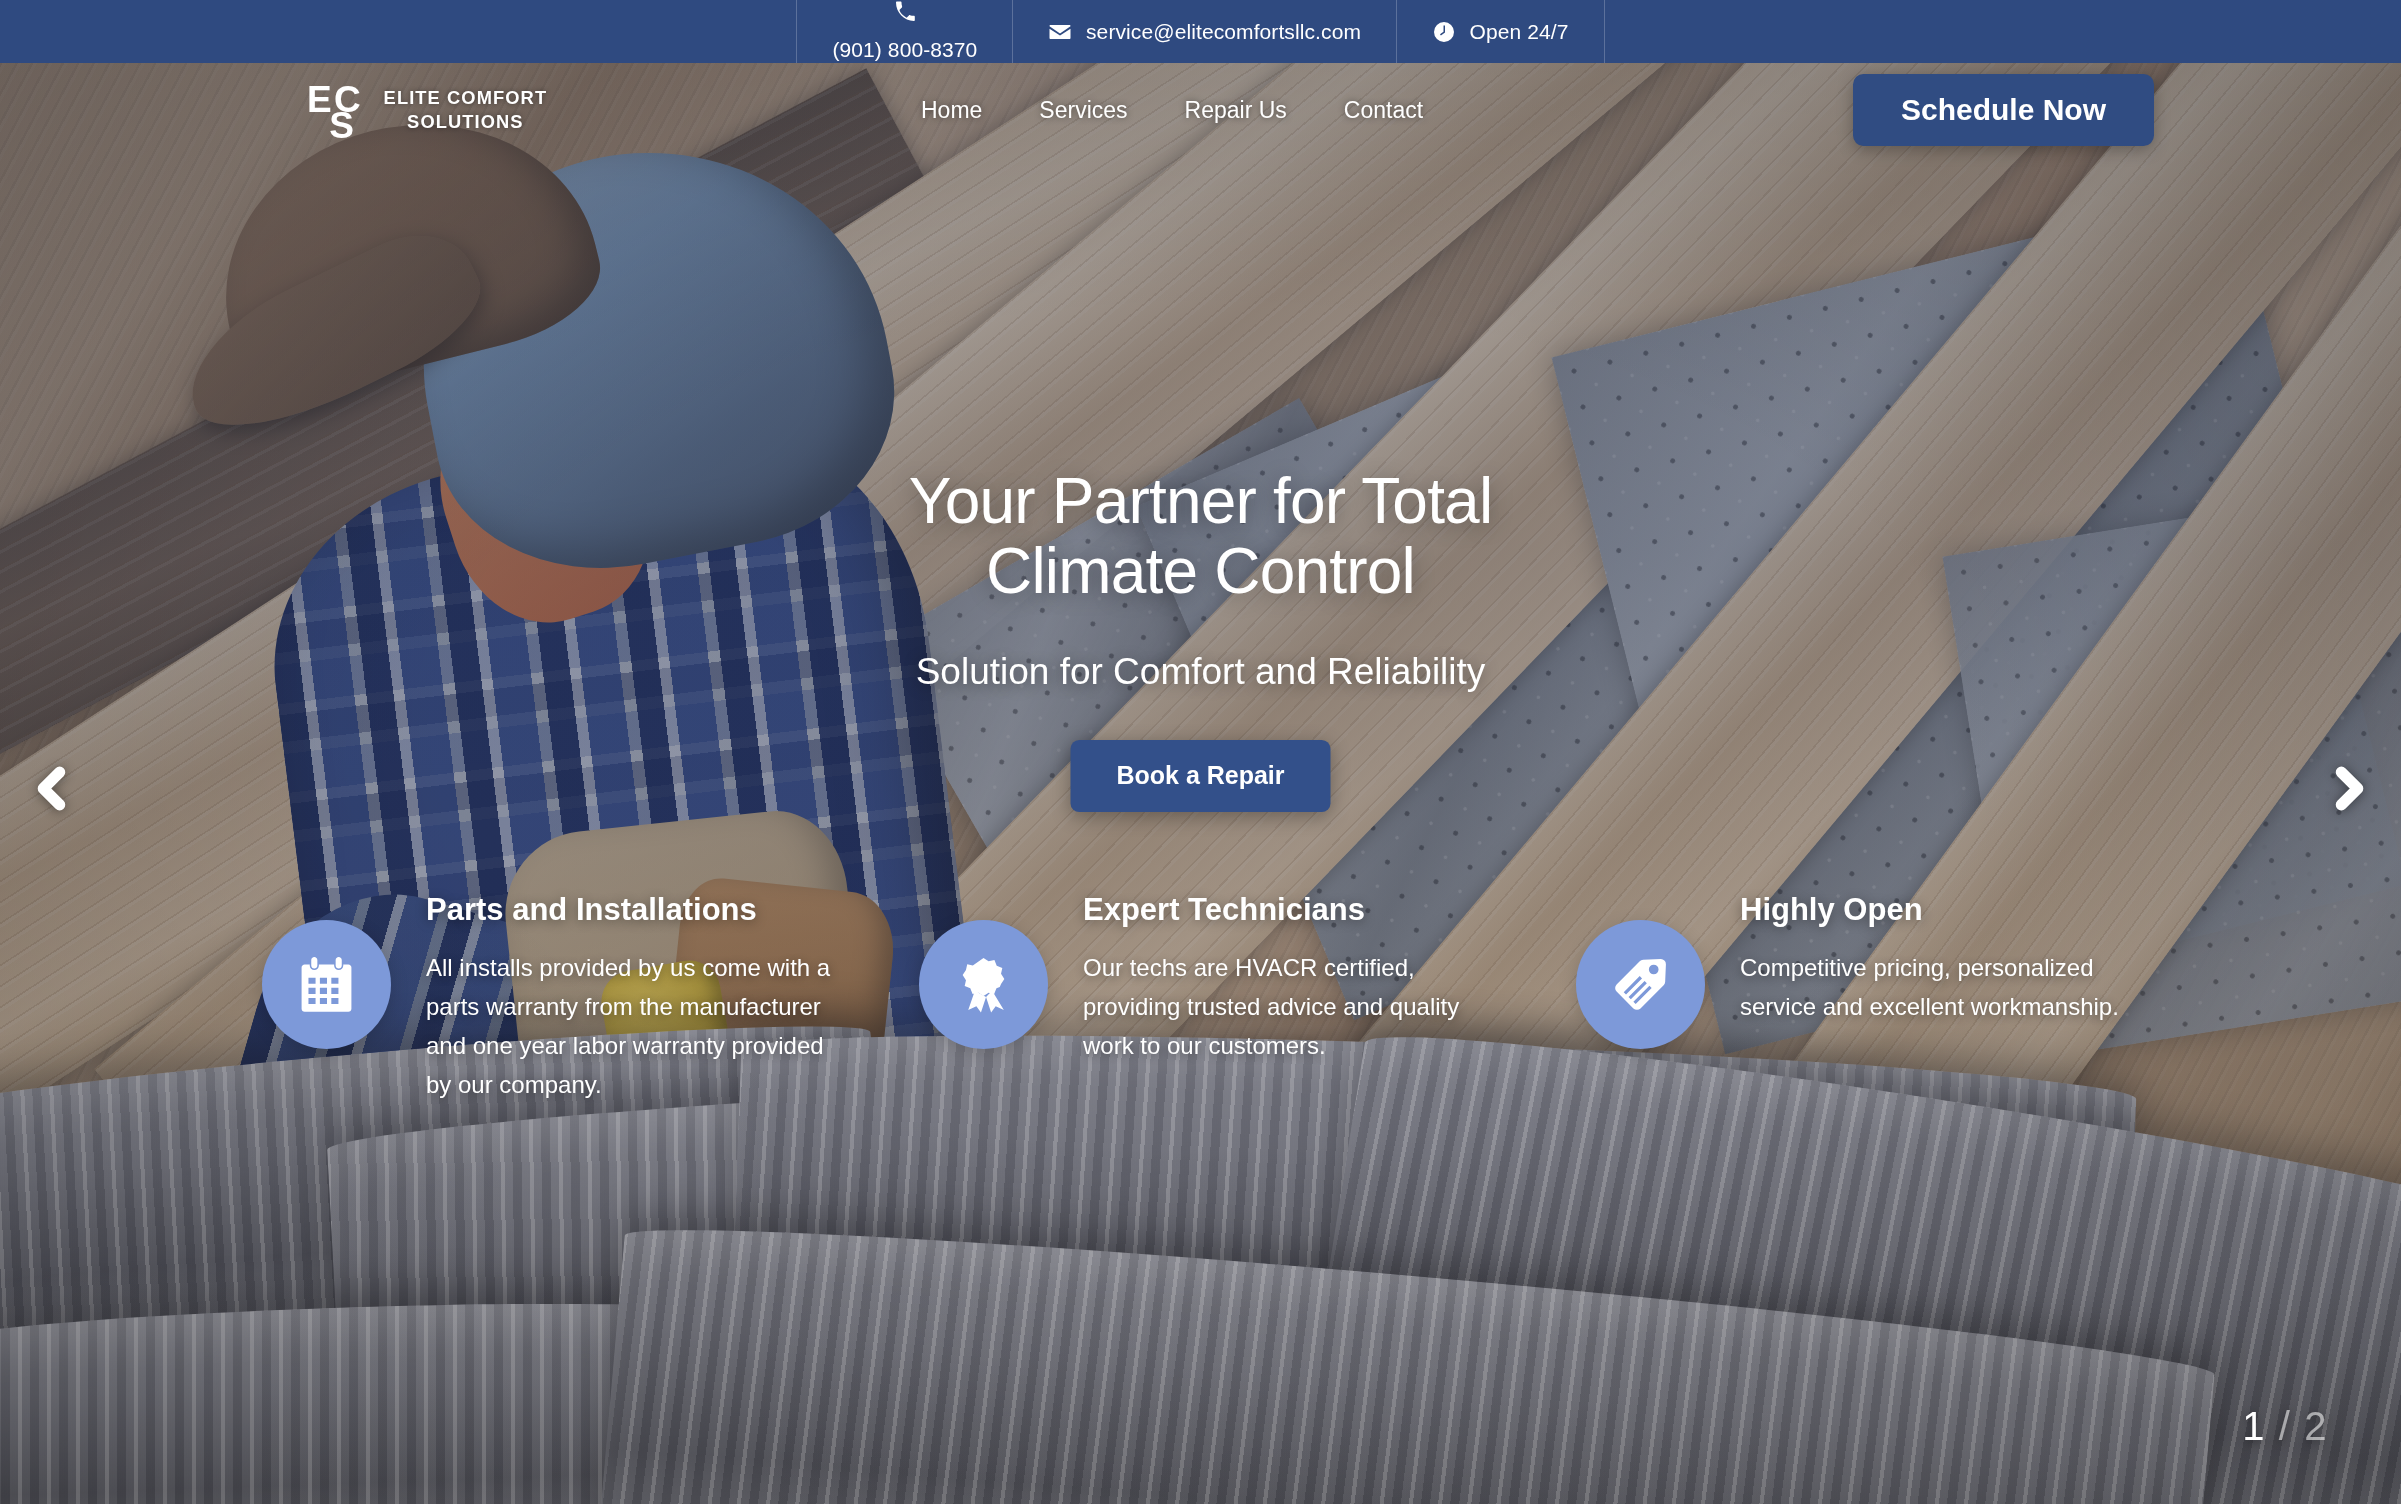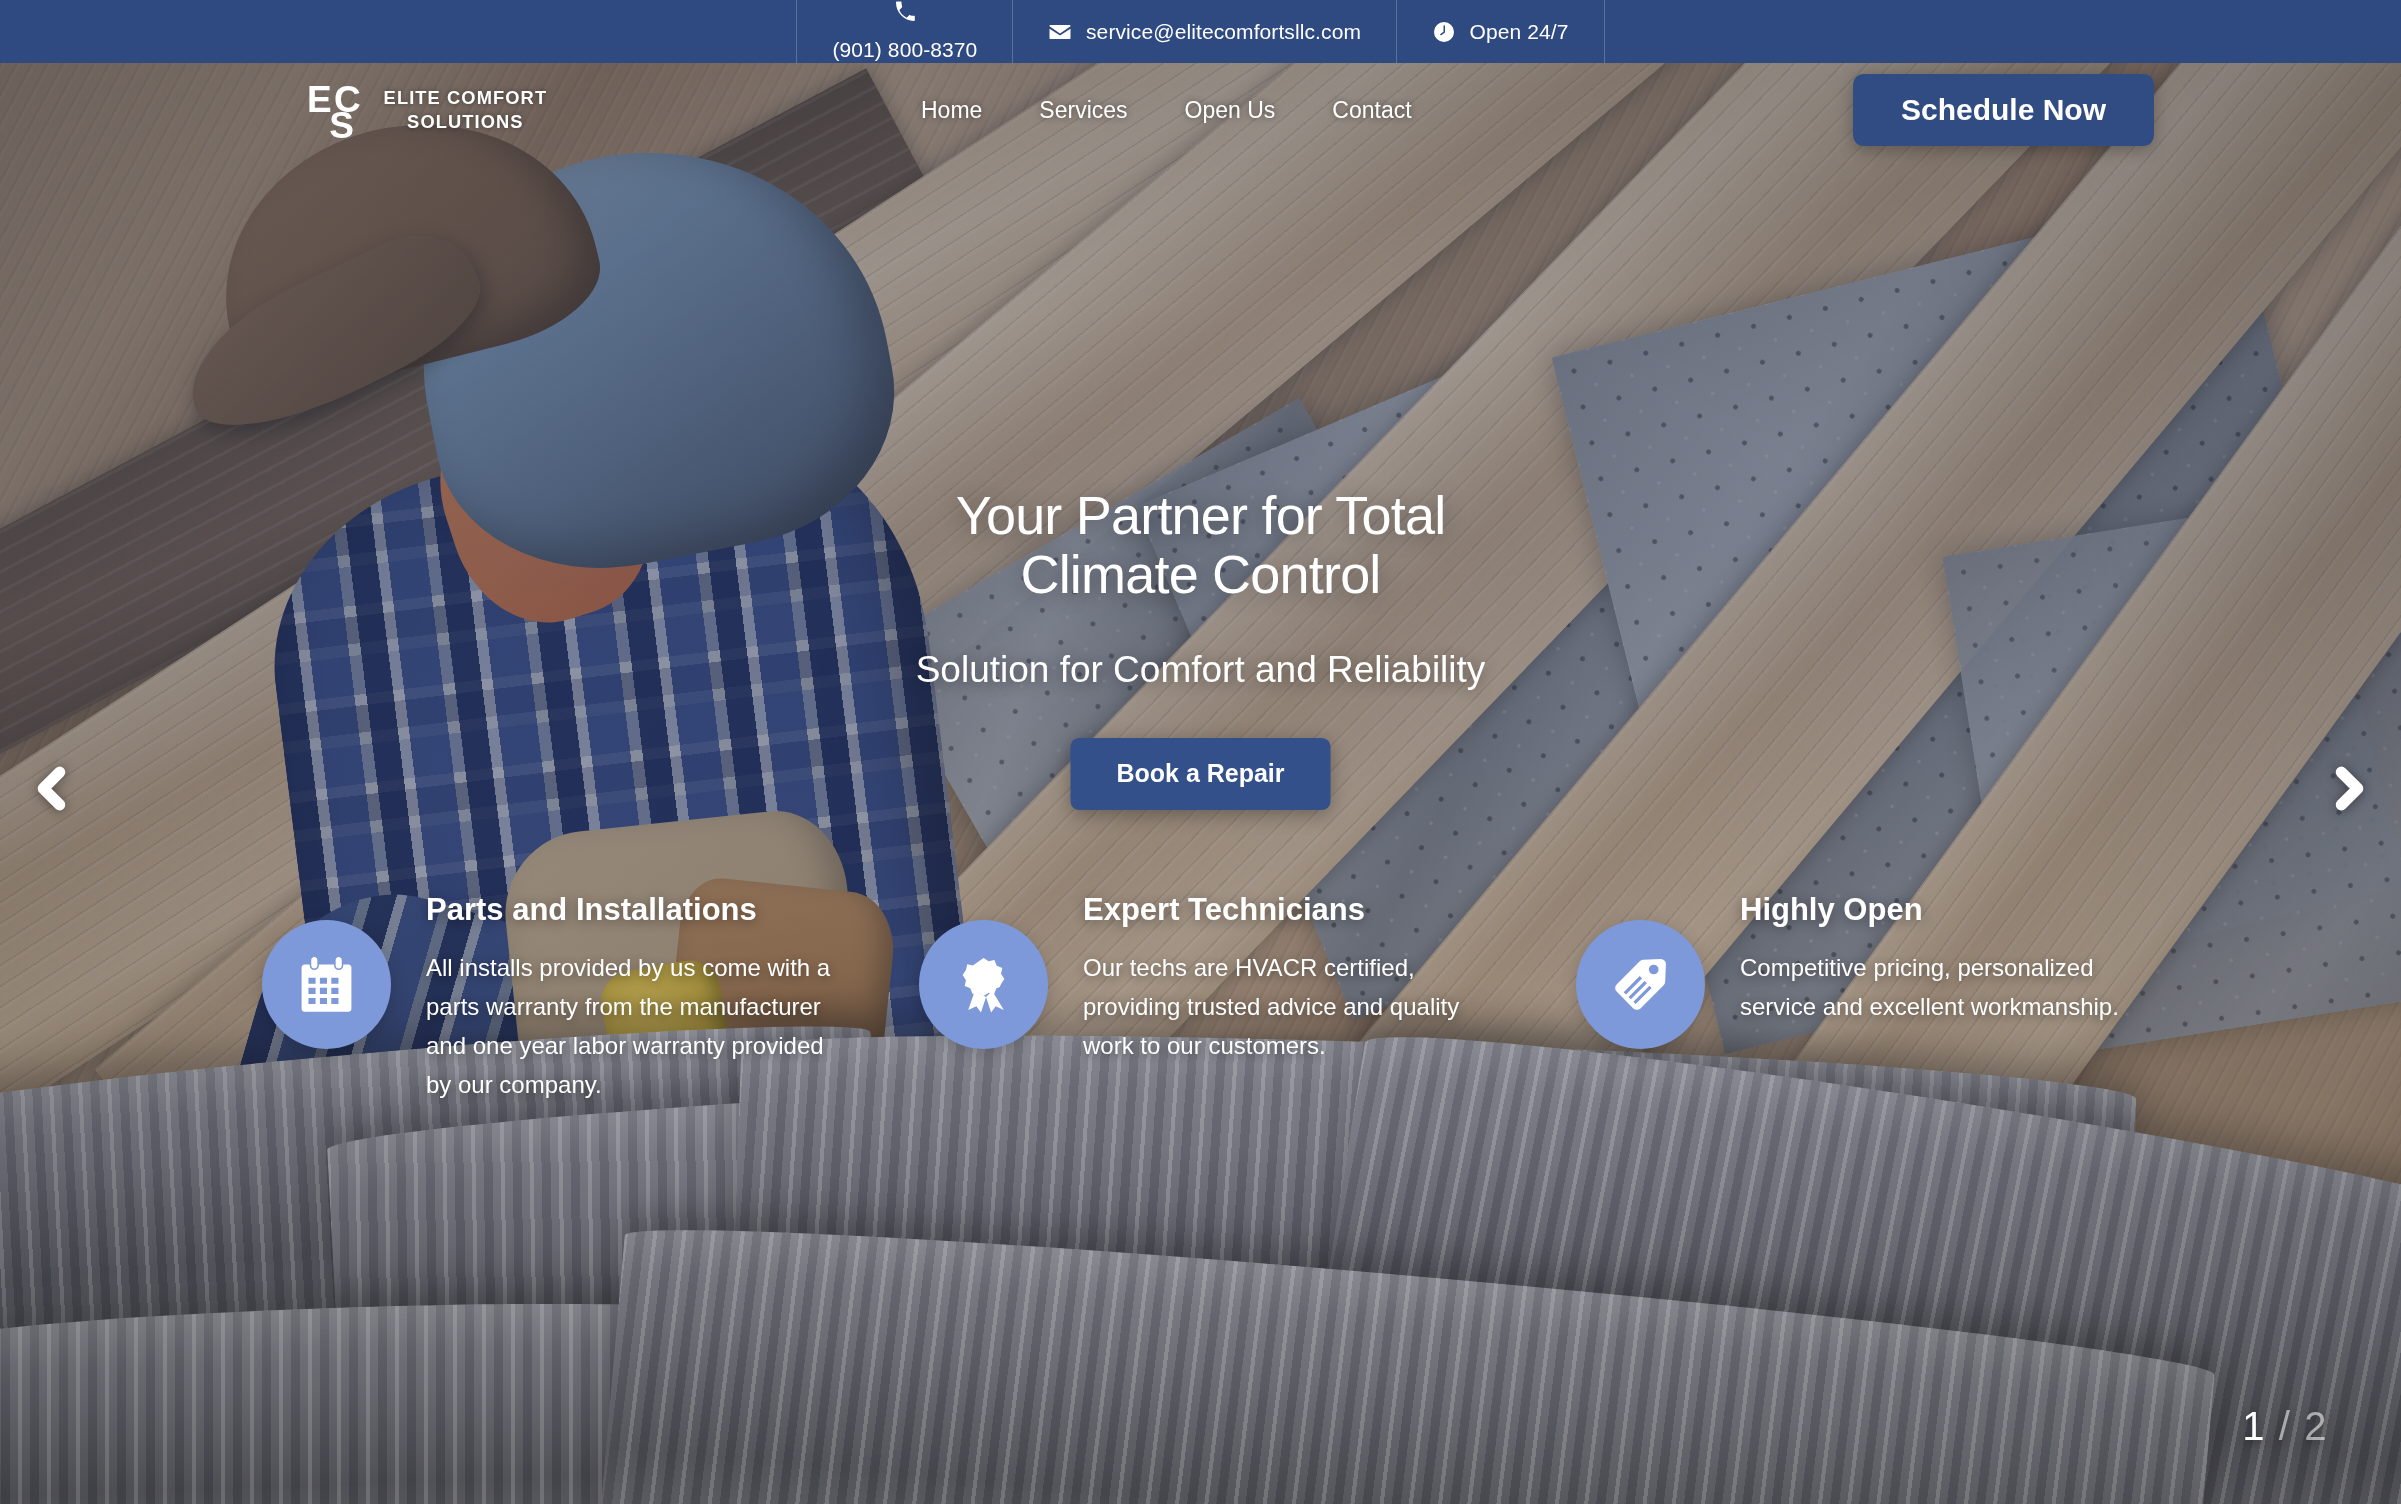--- a/index.html
+++ b/index.html
@@ -250,22 +250,22 @@
   
   .hero-content {
     position:absolute; left:0; top:63px; width:2401px; height:1442px;
     z-index:20; pointer-events:none;
   }
   .hero-center {
     position:absolute; left:50%; top:403px; transform:translateX(-50%);
     width:1915px; text-align:center; pointer-events:auto;
   }
   .hero-title {
-    color:#fff; font-size:54px; font-weight:400; line-height:1.10;
-    letter-spacing:-0.8px; text-shadow:0 3.2px 21px rgba(0,0,0,.36);margin-top:20px;
+    color:#fff; font-size:64px; font-weight:400; line-height:1.10;
+    letter-spacing:-0.8px; text-shadow:0 3.2px 21px rgba(0,0,0,.36);
   }
   .hero-sub {
     margin-top:41px;
     color:#fff; font-size:37px; font-weight:400; line-height:1.3;
     text-shadow:0 2.4px 14.4px rgba(0,0,0,.42);
   }
   .hero-btn {
     margin-top:44px;
     display:inline-block; background:#33508a; color:#fff; border:none;
     font-family:inherit; font-size:25px; font-weight:700;
@@ -405,21 +405,21 @@
       </span>
       <span class="brand-txt">
         <span>ELITE COMFORT</span><br>
         <span>SOLUTIONS</span>
       </span>
     </div>
 
     <nav class="nav">
       <a href="#">Home</a>
       <a href="#">Services</a>
-      <a href="#">Open Us</a>
+      <a href="#">Repair Us</a>
       <a href="#">Contact</a>
     </nav>
 
     <button class="cta-top">Schedule Now</button>
   </div>
 
   <div class="hero-content">
     <div class="hero-center">
       <h1 class="hero-title">
         <span>Your Partner for Total</span><br>

